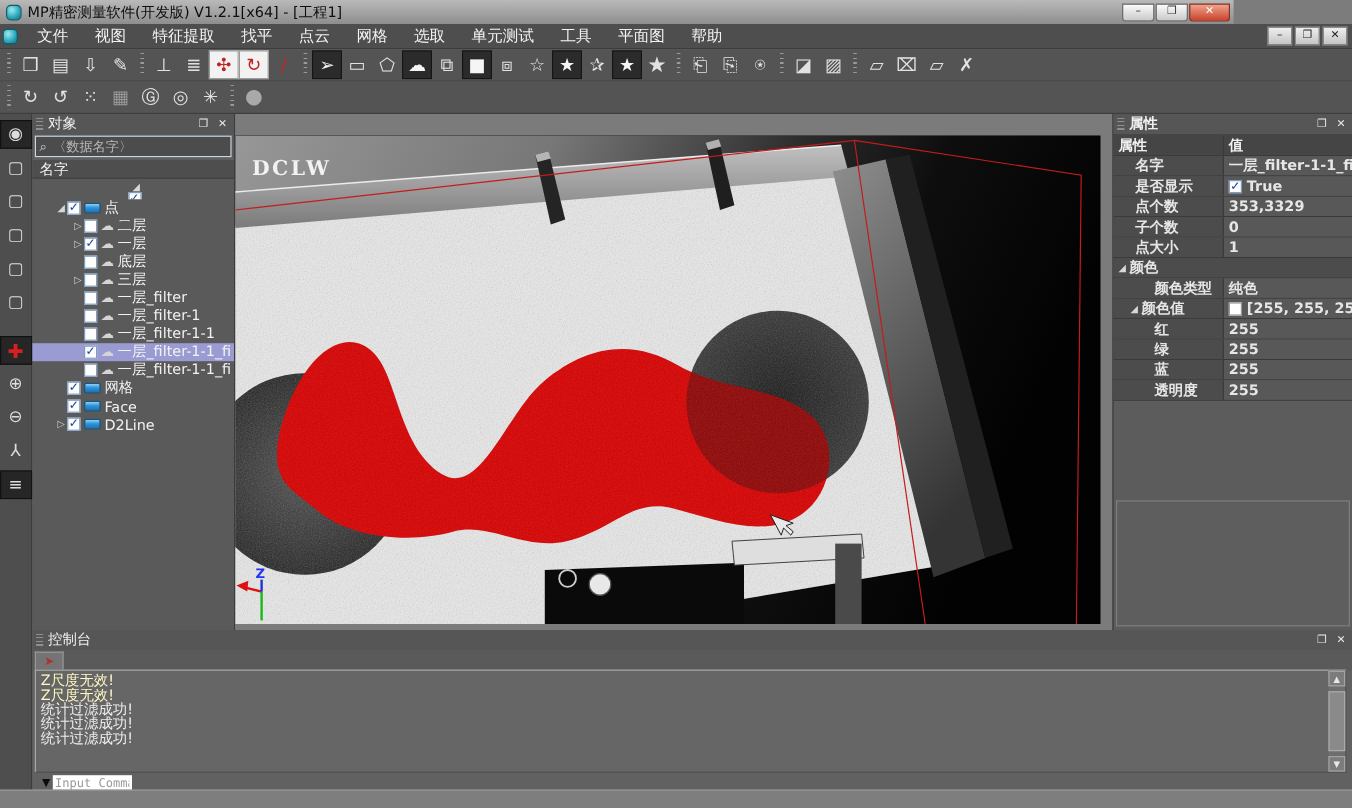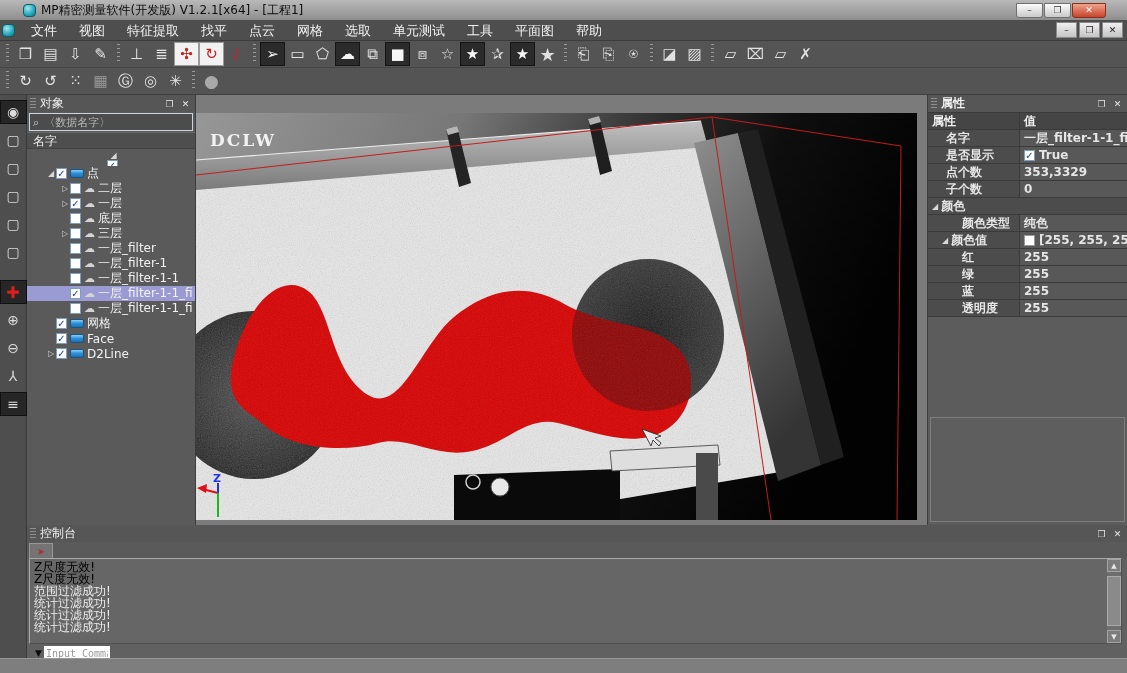--- a/index.html
+++ b/index.html
@@ -5,23 +5,23 @@
   * { box-sizing: border-box; }
   html,body { margin:0; padding:0; }
   body {
     width:1127px; height:673px; position:relative; overflow:hidden;
     font-family:"DejaVu Sans","Liberation Sans",sans-serif; font-size:12px;
     color:#e6e6e6; background:#7c7c7c;
   }
   .abs { position:absolute; }
 
   
-  .titlebar { left:0; top:0; width:1127px; height:20px;
+  .titlebar { left:0; top:0; width:1028px; height:20px;
     background:linear-gradient(#b9b9b9,#8e8e8e); color:#0d0d0d;
-    display:flex; align-items:center; padding:0 21px; font-size:12px;text-align:right; }
+    display:flex; align-items:center; padding:0 3px; font-size:12px;text-align:right; }
   .appicon { width:13px; height:13px; border-radius:4px; margin:0 5px 0 2px;
     background:radial-gradient(circle at 35% 30%, #9fe8ef, #27a7bb 60%, #13707f);
     border:1px solid #0f5d6b; }
   .winbtns { margin-left:auto; display:flex; }
   .wbtn { width:27px; height:15px; margin-left:1px; border:1px solid #6f6f6f;
     border-radius:0 0 3px 3px; background:linear-gradient(#fbfbfb,#c9c9c9);
     color:#333; font-size:9px; display:flex; align-items:center; justify-content:center; }
   .wbtn.close { background:linear-gradient(#f0a38b,#cf5036 55%, #b23а22); background:linear-gradient(#f0a38b,#c8432c); color:#fff; border-color:#8d2f1d; width:34px; }
 
   
@@ -120,21 +120,21 @@
     border:1px solid #7e7e7e; background:#5e5e5e; }
 
   
   .console { left:27px; top:525px; width:1100px; height:133px; background:#616161; }
   .ctabs { height:17px; display:flex; align-items:flex-end; padding-left:2px; background:#5a5a5a; }
   .ctab { width:24px; height:16px; background:#747474; border:1px solid #979797; border-bottom:none;
     display:flex; align-items:center; justify-content:center; font-size:10px; color:#b03030; }
   .cmsgs { position:absolute; left:2px; right:5px; top:33px; height:86px; background:#666;
     border:1px solid; border-color:#a8a8a8 #4f4f4f #4f4f4f #a8a8a8; padding:2px 16px 0 4px;
     line-height:12px; font-size:12px; overflow:hidden; }
-  .msg.warning { color:#dfa127; } .msg.error { color:#000000; } .msg.info { color:#ededed; }
+  .msg.warning { color:#dfa127; } .msg.error { color:#fef9c3; } .msg.info { color:#ededed; }
   .vscroll { position:absolute; right:6px; top:34px; width:14px; height:84px; background:#6e6e6e; }
   .varrow { position:absolute; left:0; width:14px; height:13px; background:#7c7c7c; border:1px solid #a2a2a2;
     font-size:7px; color:#e8e8e8; display:flex; align-items:center; justify-content:center; }
   .varrow.up { top:0; } .varrow.dn { bottom:0; }
   .vthumb { position:absolute; left:0; top:17px; width:14px; height:50px; background:#8a8a8a; border:1px solid #aaa; }
   .cinput { position:absolute; left:8px; top:121px; display:flex; align-items:center; }
   .ctri { color:#0c0c0c; font-size:9px; margin-right:2px; }
   .cmdinput { width:66px; height:14px; background:#fff; border:none; outline:none;
     font-family:"DejaVu Sans Mono","Liberation Mono",monospace; font-size:10px; color:#555; padding:0 2px; }
   .cmdinput::placeholder { color:#9a9a9a; }
@@ -461,20 +461,24 @@
       </span>
     </div>
     <div class="prow">
       <span class="pl pi1">点个数</span>
       <span class="pv">353,3329</span>
     </div>
     <div class="prow">
       <span class="pl pi1">子个数</span>
       <span class="pv">0</span>
     </div>
+    <div class="prow">
+      <span class="pl pi1">点大小</span>
+      <span class="pv">1</span>
+    </div>
     <div class="prow group">
       <span class="pl">
         <span class="pexp"></span>
         <span>颜色</span>
       </span>
     </div>
     <div class="prow">
       <span class="pl pi3">颜色类型</span>
       <span class="pv">纯色</span>
     </div>
@@ -517,21 +521,20 @@
     <span class="phbtn">✕</span>
   </div>
   <div class="ctabs">
     <span class="ctab">
       <span>➤</span>
     </span>
   </div>
   <div class="cmsgs">
     <div class="msg error">Z尺度无效!</div>
     <div class="msg error">Z尺度无效!</div>
-    <div class="msg info">范围过滤成功!</div>
     <div class="msg info">统计过滤成功!</div>
     <div class="msg info">统计过滤成功!</div>
     <div class="msg info">统计过滤成功!</div>
   </div>
   <div class="vscroll">
     <span class="varrow up">▲</span>
     <span class="vthumb"></span>
     <span class="varrow dn">▼</span>
   </div>
   <div class="cinput">

